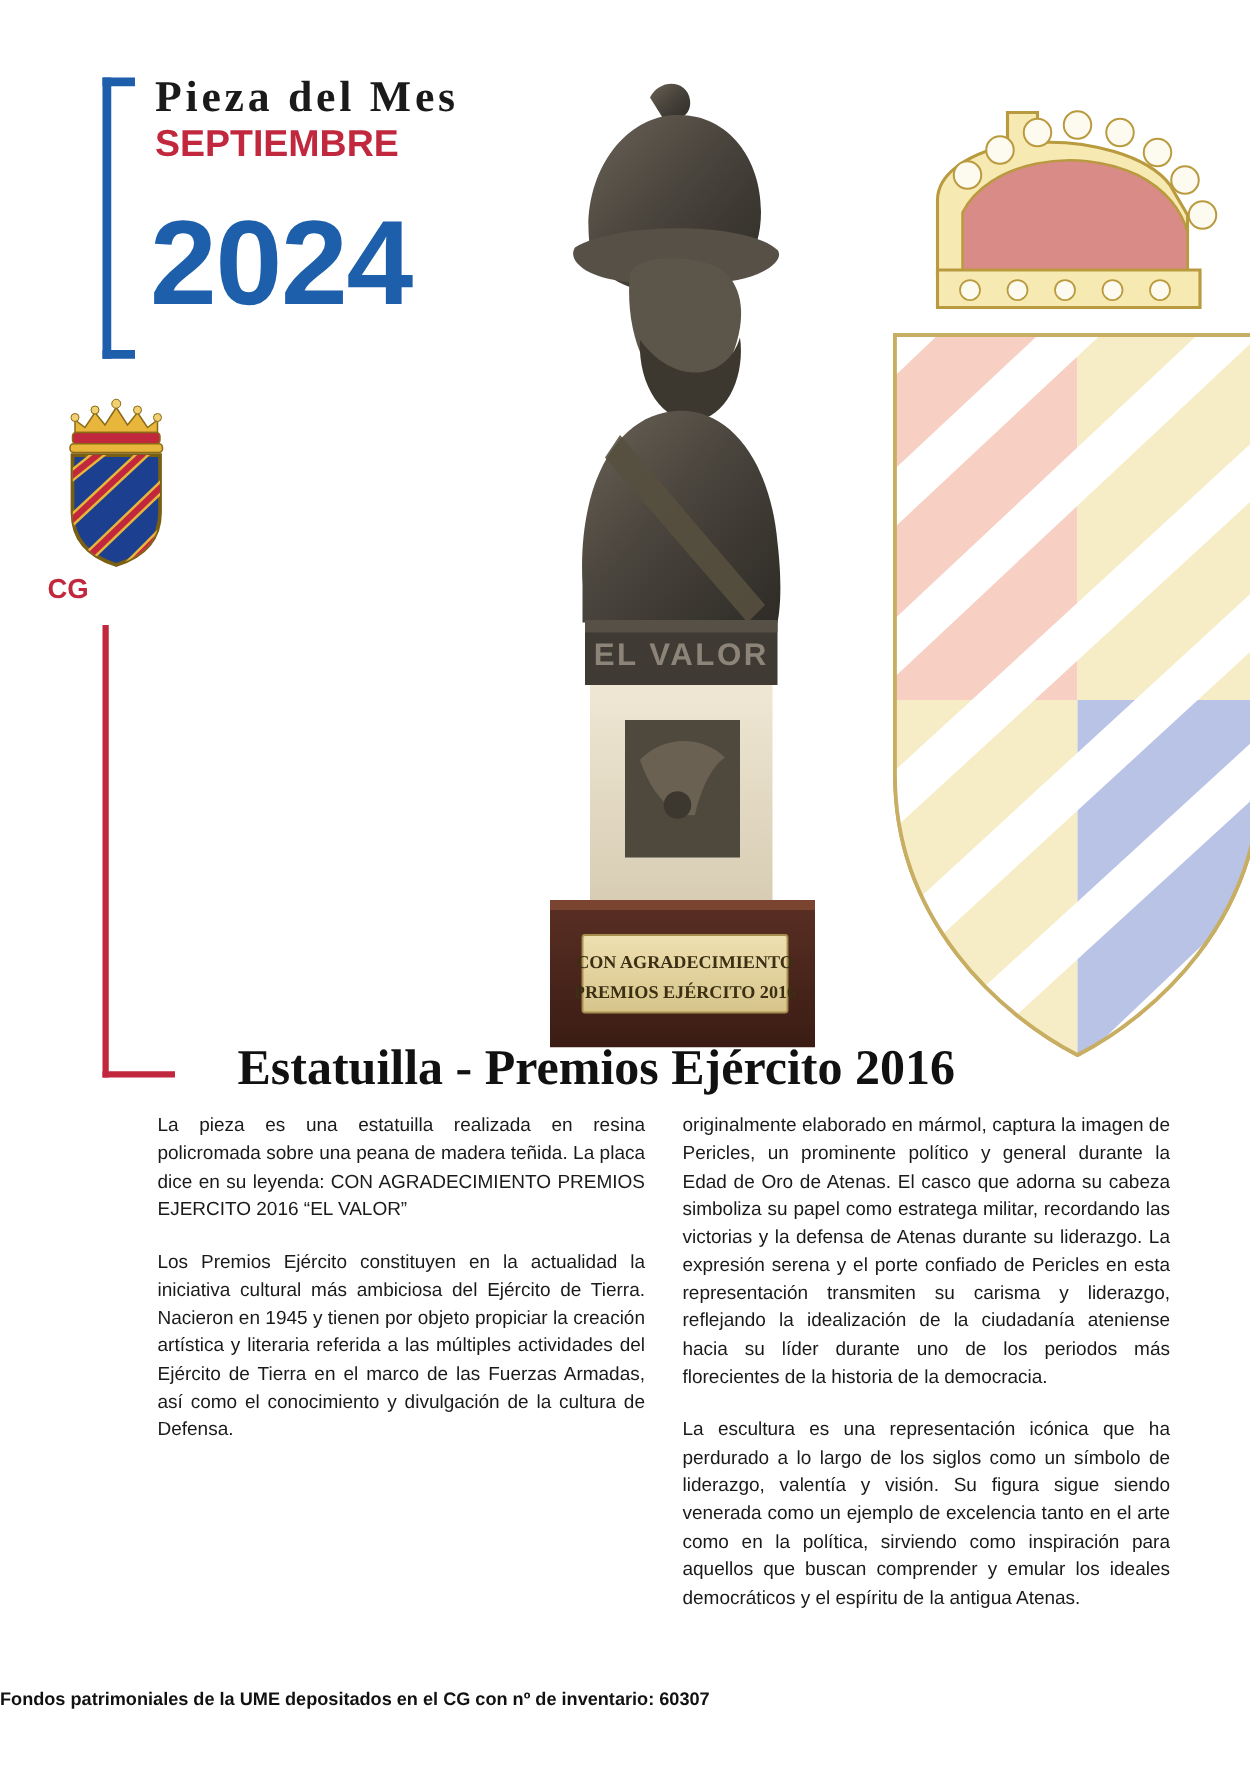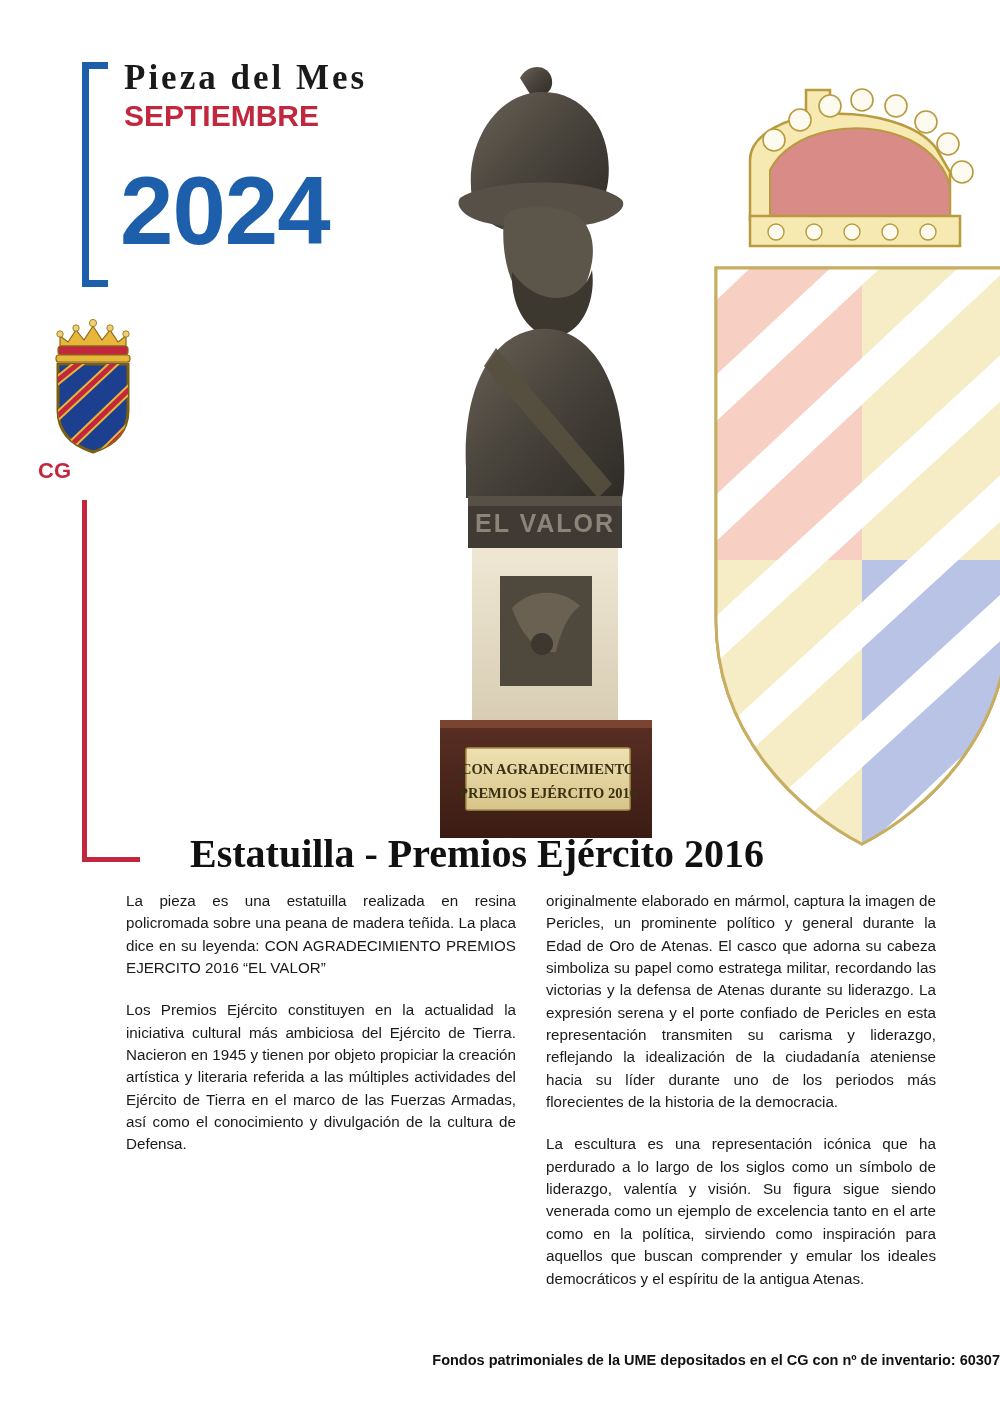--- a/index.html
+++ b/index.html
@@ -138,21 +138,21 @@
     color: #1a1a1a;
     text-align: justify;
     hyphens: none;
   }
 
   
   .footer {
     position: absolute;
     left: 0; top: 1352px;
     width: 1000px;
-    text-align: right;
+    text-align: left;
     font-family: "Liberation Sans", sans-serif;
     font-weight: bold;
     font-size: 14.5px;
     color: #111111;
   }
 </style>
 </head>
 <body>
 
 <div class="header">

